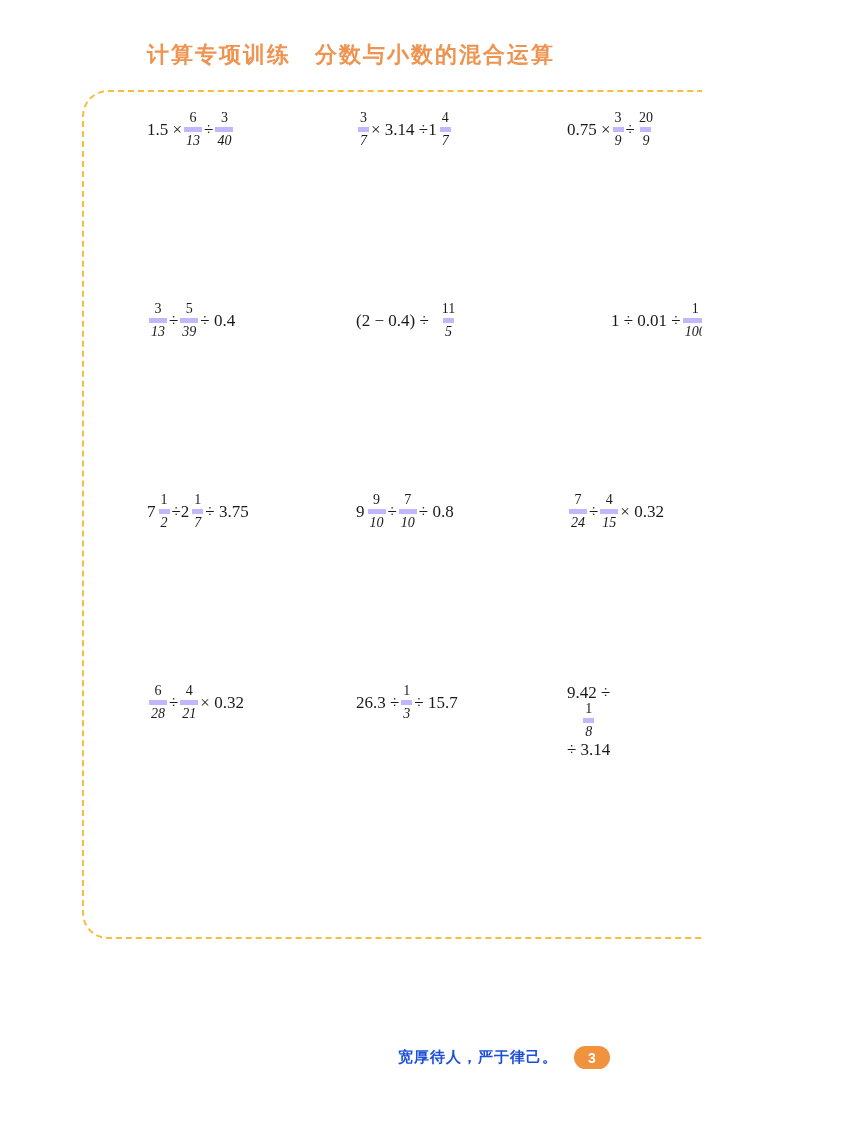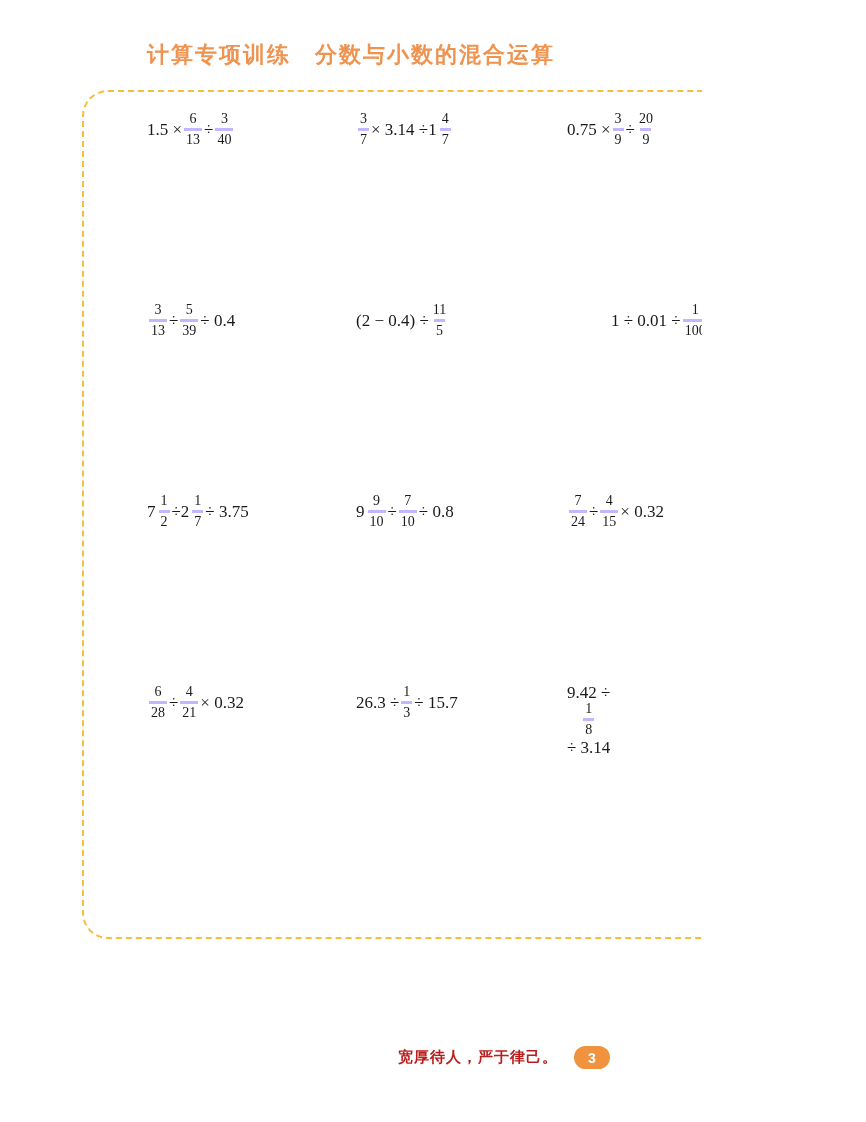--- a/index.html
+++ b/index.html
@@ -40,31 +40,31 @@
     display:inline-flex;
     flex-direction:column;
     align-items:center;
     vertical-align:middle;
     margin:0 2px;
     font-size:14px;
     line-height:1;
     transform:translateY(-1px);
   }
   .frac .num{padding:0 2px 2px;}
-  .frac .den{border-top:3px solid #c4b5fd;padding:2px 2px 0;}
+  .frac .den{border-top:5px solid #c4b5fd;padding:2px 2px 0;font-style:italic;}
   .mixed{display:inline-flex;align-items:center;}
   .mixed .whole{font-size:17px;margin-right:1px;}
   .page-footer{
     position:absolute;
     top:1046px;right:92px;
     display:flex;align-items:center;gap:16px;
   }
   .footer-motto{
     font-size:15px;font-weight:bold;
-    color:#b91c1c;
+    color:#1d4ed8;
     letter-spacing:1px;
   }
   .page-number-badge{
     display:inline-flex;align-items:center;justify-content:center;
     min-width:36px;height:23px;
     border-radius:12px;
     background:#f0923e;
     color:#ffffff;
     font-size:14px;font-weight:bold;
     font-family:"Liberation Sans","DejaVu Sans",sans-serif;
@@ -122,21 +122,21 @@
             <span class="num">3</span>
             <span class="den">13</span>
           </span>
           <span class="mtext"> ÷ </span>
           <span class="frac">
             <span class="num">5</span>
             <span class="den">39</span>
           </span>
           <span class="mtext"> ÷ 0.4</span>
         </div>
-        <div class="problem-cell" style="left: 272px; top: 209px;">
+        <div class="problem-cell" style="left: 272px; top: 209px; gap: 9px;">
           <span class="mtext">(2 − 0.4) ÷ </span>
           <span class="frac">
             <span class="num">11</span>
             <span class="den">5</span>
           </span>
         </div>
         <div class="problem-cell" style="left: 483px; top: 209px; margin-left: 44px;">
           <span class="mtext">1 ÷ 0.01 ÷ </span>
           <span class="frac">
             <span class="num">1</span>

